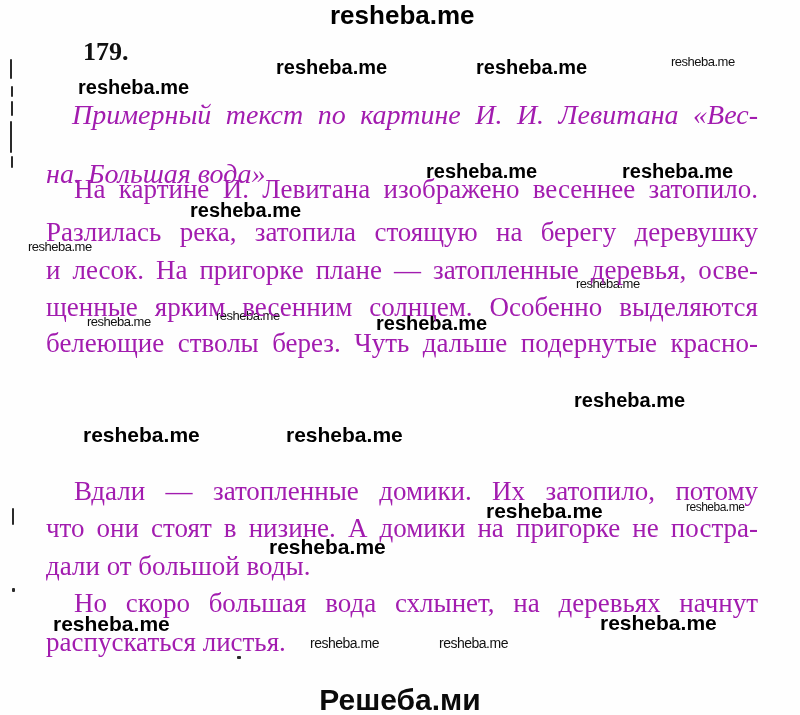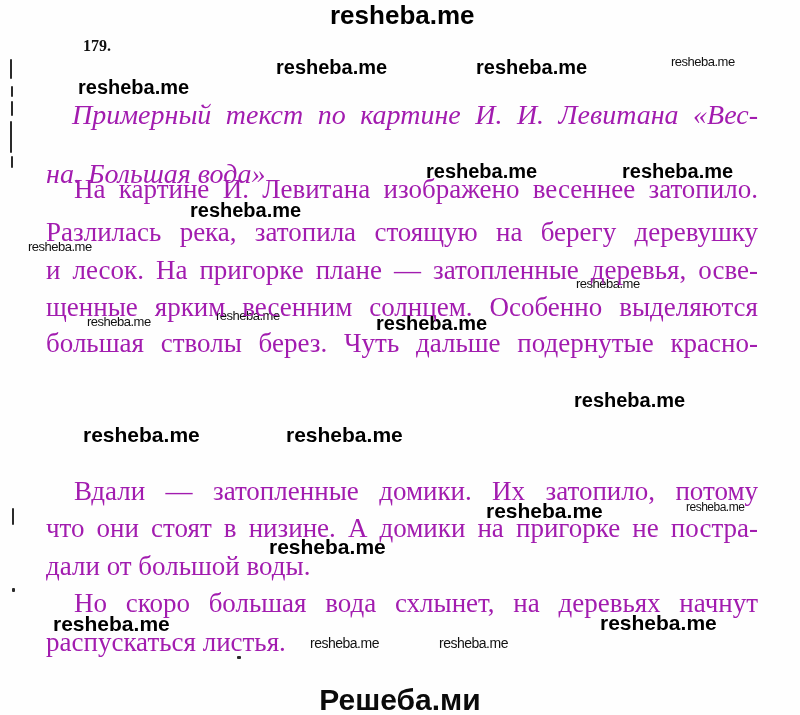--- a/index.html
+++ b/index.html
@@ -10,21 +10,21 @@
   .line{position:absolute;left:46px;width:712px;font-size:27px;line-height:1.15;
         color:#a21caf;font-family:Liberation Serif, serif;}
   .just{text-align:justify;text-align-last:justify;}
   .ind{text-indent:28px;}
   .head{font-size:28px;font-style:italic;}
   
   .wm{position:absolute;font-family:"Liberation Sans",sans-serif;font-weight:bold;
       color:#000;white-space:nowrap;line-height:1;}
   .wm-sm{font-weight:normal;letter-spacing:-0.5px;color:#111;}
   
-  .exnum{position:absolute;left:83px;top:37px;font-size:16px;font-weight:bold;
+  .exnum{position:absolute;left:83px;top:37px;font-size:26px;font-weight:bold;
          color:#101010;font-family:"Liberation Serif",serif;}
   
   .brand{position:absolute;left:0;right:0;top:683px;text-align:center;font-size:30px;
          font-weight:bold;color:#0a0a0a;font-family:"Liberation Sans",sans-serif;}
   
   .tick{position:absolute;background:#2a2a2a;width:2px;border-radius:1px;}
 </style>
 </head>
 <body>
 
@@ -65,21 +65,21 @@
   <div class="tick" style="left:12px;top:588px;height:4px;width:3px;"></div>
   <div class="tick" style="left:237px;top:656px;height:3px;width:4px;"></div>
 
   <div class="line head just ind" style="top:99px;text-indent:26px;">Примерный текст по картине И. И. Левитана «Вес-</div>
   <div class="line head" style="top:136px;margin-top:22px;">на. Большая вода»</div>
 
   <div class="line just ind" style="top:174px;">На картине И. Левитана изображено весеннее затопило.</div>
   <div class="line just" style="top:217px;">Разлилась река, затопила стоящую на берегу деревушку</div>
   <div class="line just" style="top:255px;">и лесок. На пригорке плане — затопленные деревья, осве-</div>
   <div class="line just" style="top:292px;">щенные ярким весенним солнцем. Особенно выделяются</div>
-  <div class="line just" style="top:328px;">большая стволы берез. Чуть дальше подернутые красно-</div>
+  <div class="line just" style="top:328px;">белеющие стволы берез. Чуть дальше подернутые красно-</div>
 
 
   <div class="line just ind" style="top:476px;">Вдали — затопленные домики. Их затопило, потому</div>
   <div class="line just" style="top:513px;">что они стоят в низине. А домики на пригорке не постра-</div>
   <div class="line" style="top:551px;">дали от большой воды.</div>
 
   <div class="line just ind" style="top:588px;">Но скоро большая вода схлынет, на деревьях начнут</div>
   <div class="line" style="top:627px;">распускаться листья.</div>
 
   <div class="brand">Решеба.ми</div>

